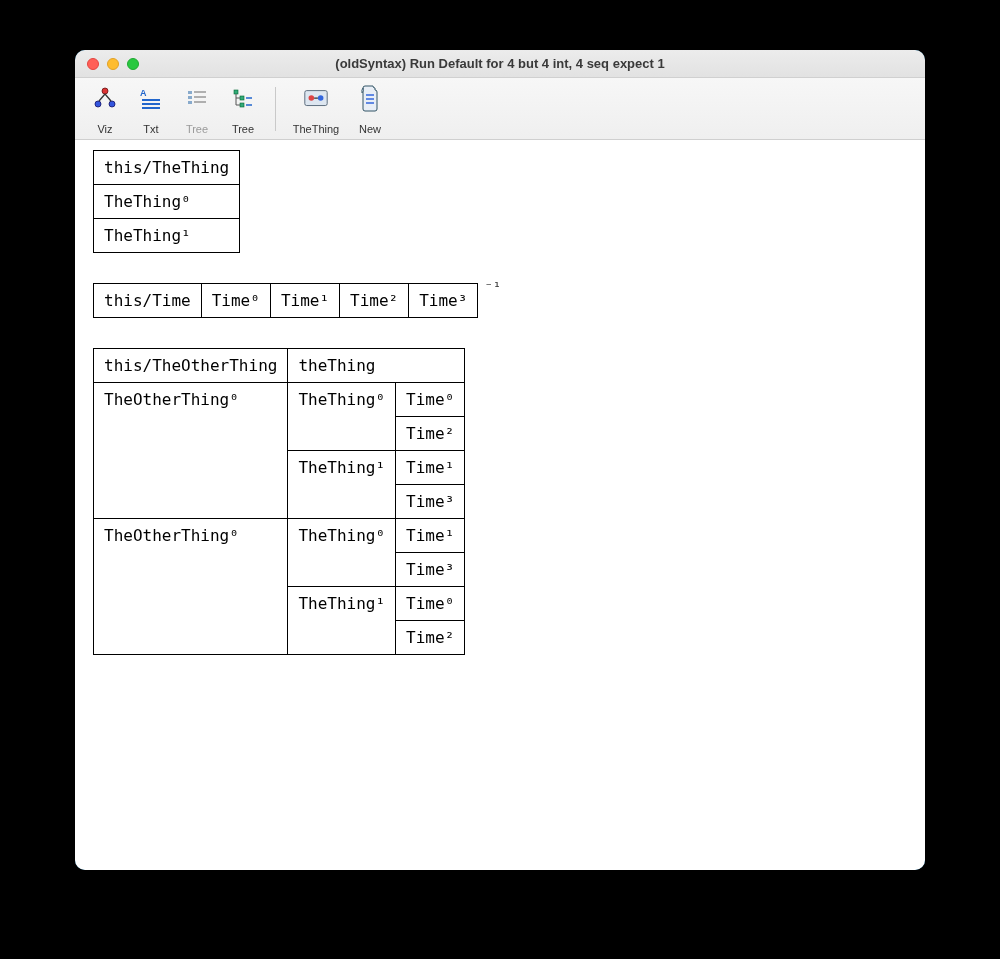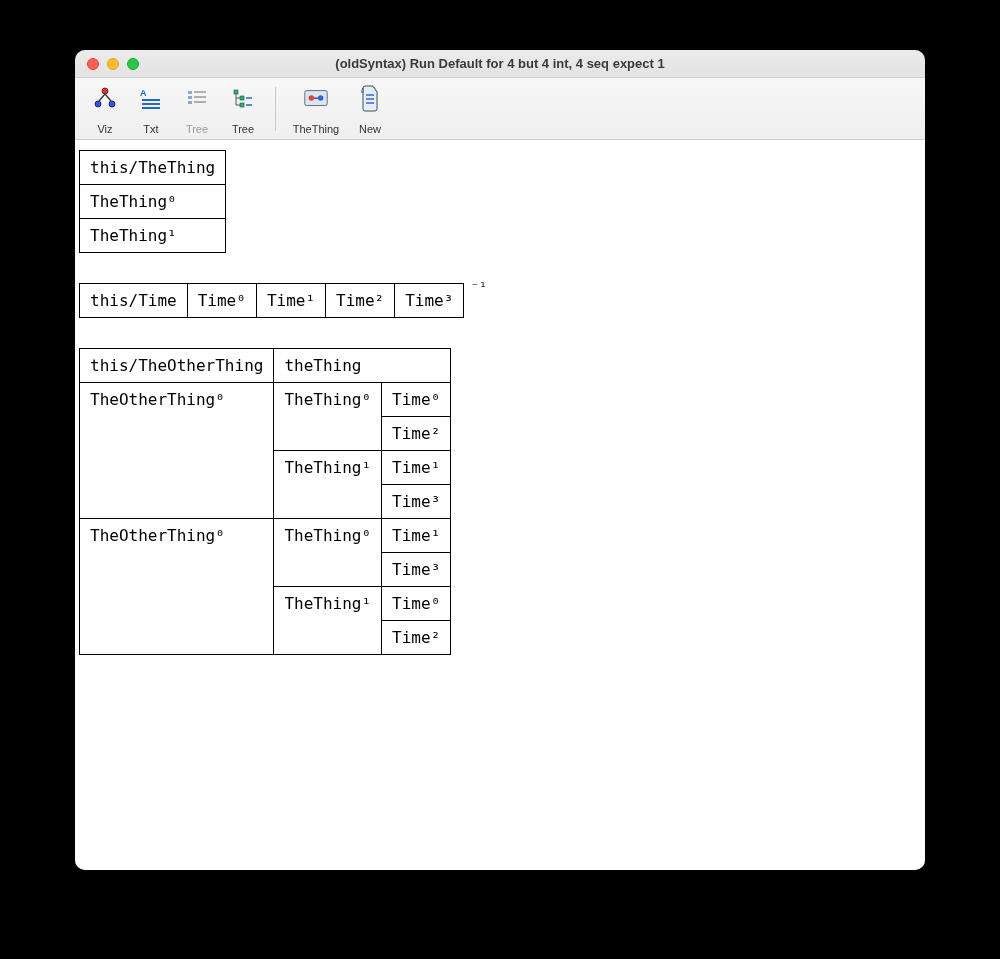--- a/index.html
+++ b/index.html
@@ -77,21 +77,21 @@
   .tb-btn.disabled .lbl { color: #9a9a9a; }
   .tb-sep {
     width: 1px;
     height: 44px;
     background: #c9c9c9;
     margin: 0 8px;
   }
   .content {
     flex: 1;
     background: #fff;
-    padding: 10px 4px;
+    padding: 10px 18px;
     overflow: auto;
     font-family: "Menlo", "Monaco", monospace;
     font-size: 16px;
     color: #000;
   }
   table.dtable {
     border-collapse: collapse;
     margin-bottom: 30px;
   }
   table.dtable td {

